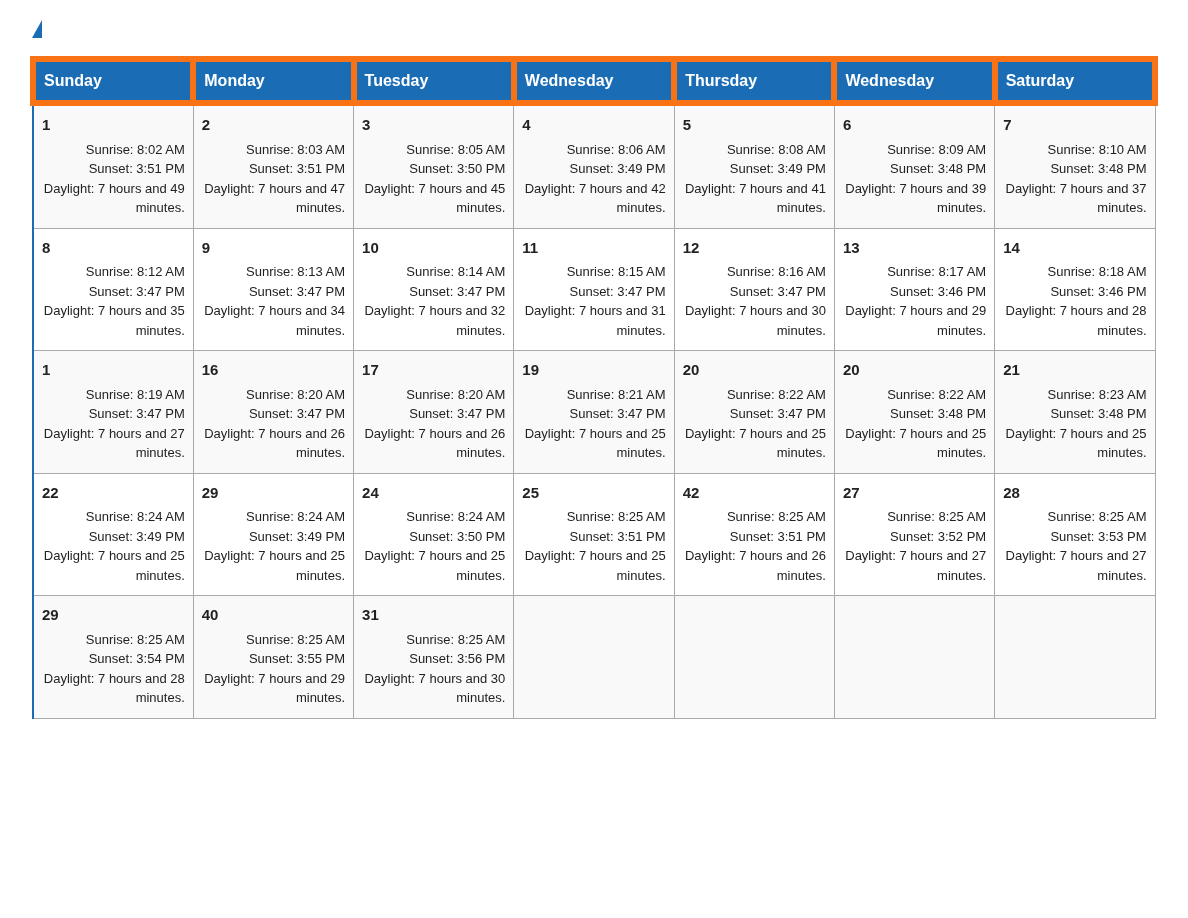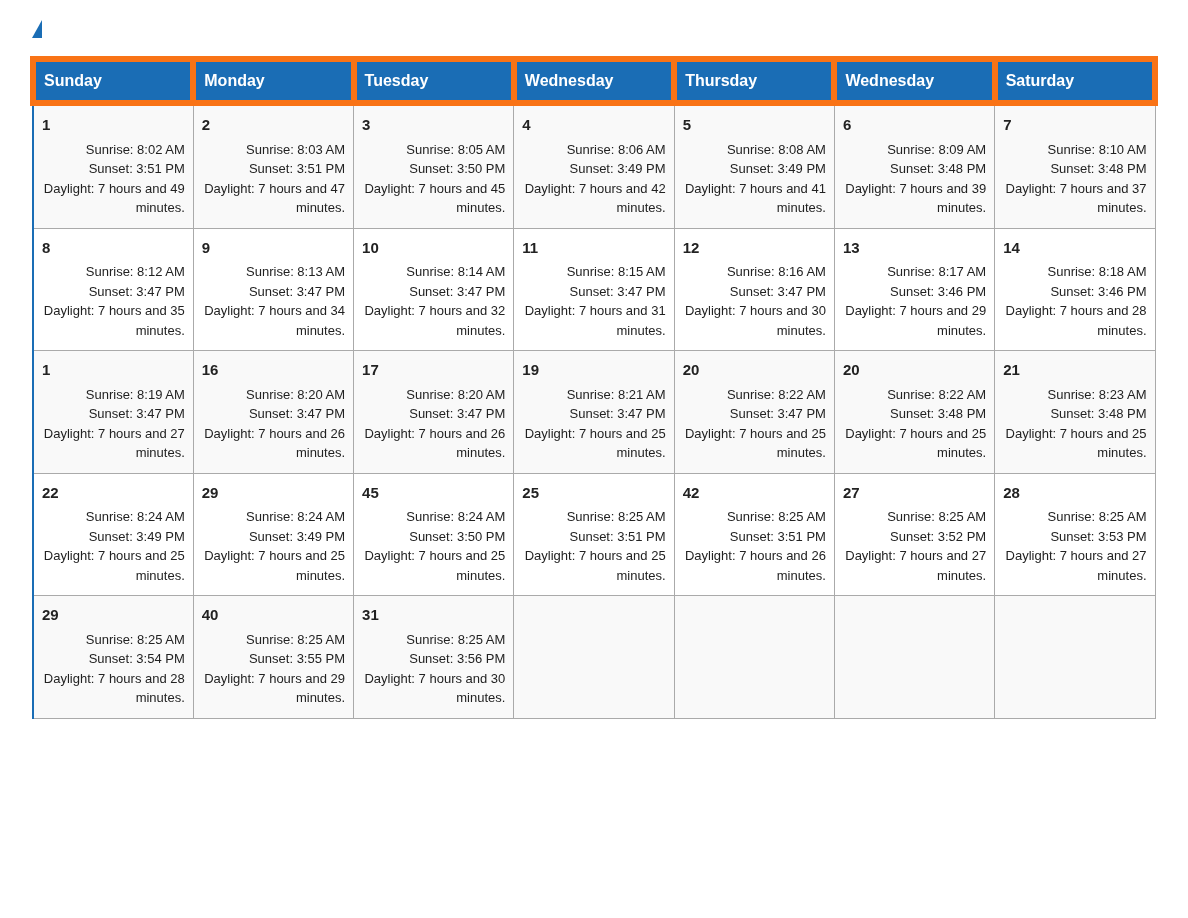--- a/index.html
+++ b/index.html
@@ -227,21 +227,21 @@
       <tr>
         <td>
           <div class="day-number">22</div>
           <div class="day-info">Sunrise: 8:24 AM<br>Sunset: 3:49 PM<br>Daylight: 7 hours and 25 minutes.</div>
         </td>
         <td>
           <div class="day-number">29</div>
           <div class="day-info">Sunrise: 8:24 AM<br>Sunset: 3:49 PM<br>Daylight: 7 hours and 25 minutes.</div>
         </td>
         <td>
-          <div class="day-number">45</div>
+          <div class="day-number">24</div>
           <div class="day-info">Sunrise: 8:24 AM<br>Sunset: 3:50 PM<br>Daylight: 7 hours and 25 minutes.</div>
         </td>
         <td>
           <div class="day-number">25</div>
           <div class="day-info">Sunrise: 8:25 AM<br>Sunset: 3:51 PM<br>Daylight: 7 hours and 25 minutes.</div>
         </td>
         <td>
           <div class="day-number">42</div>
           <div class="day-info">Sunrise: 8:25 AM<br>Sunset: 3:51 PM<br>Daylight: 7 hours and 26 minutes.</div>
         </td>

